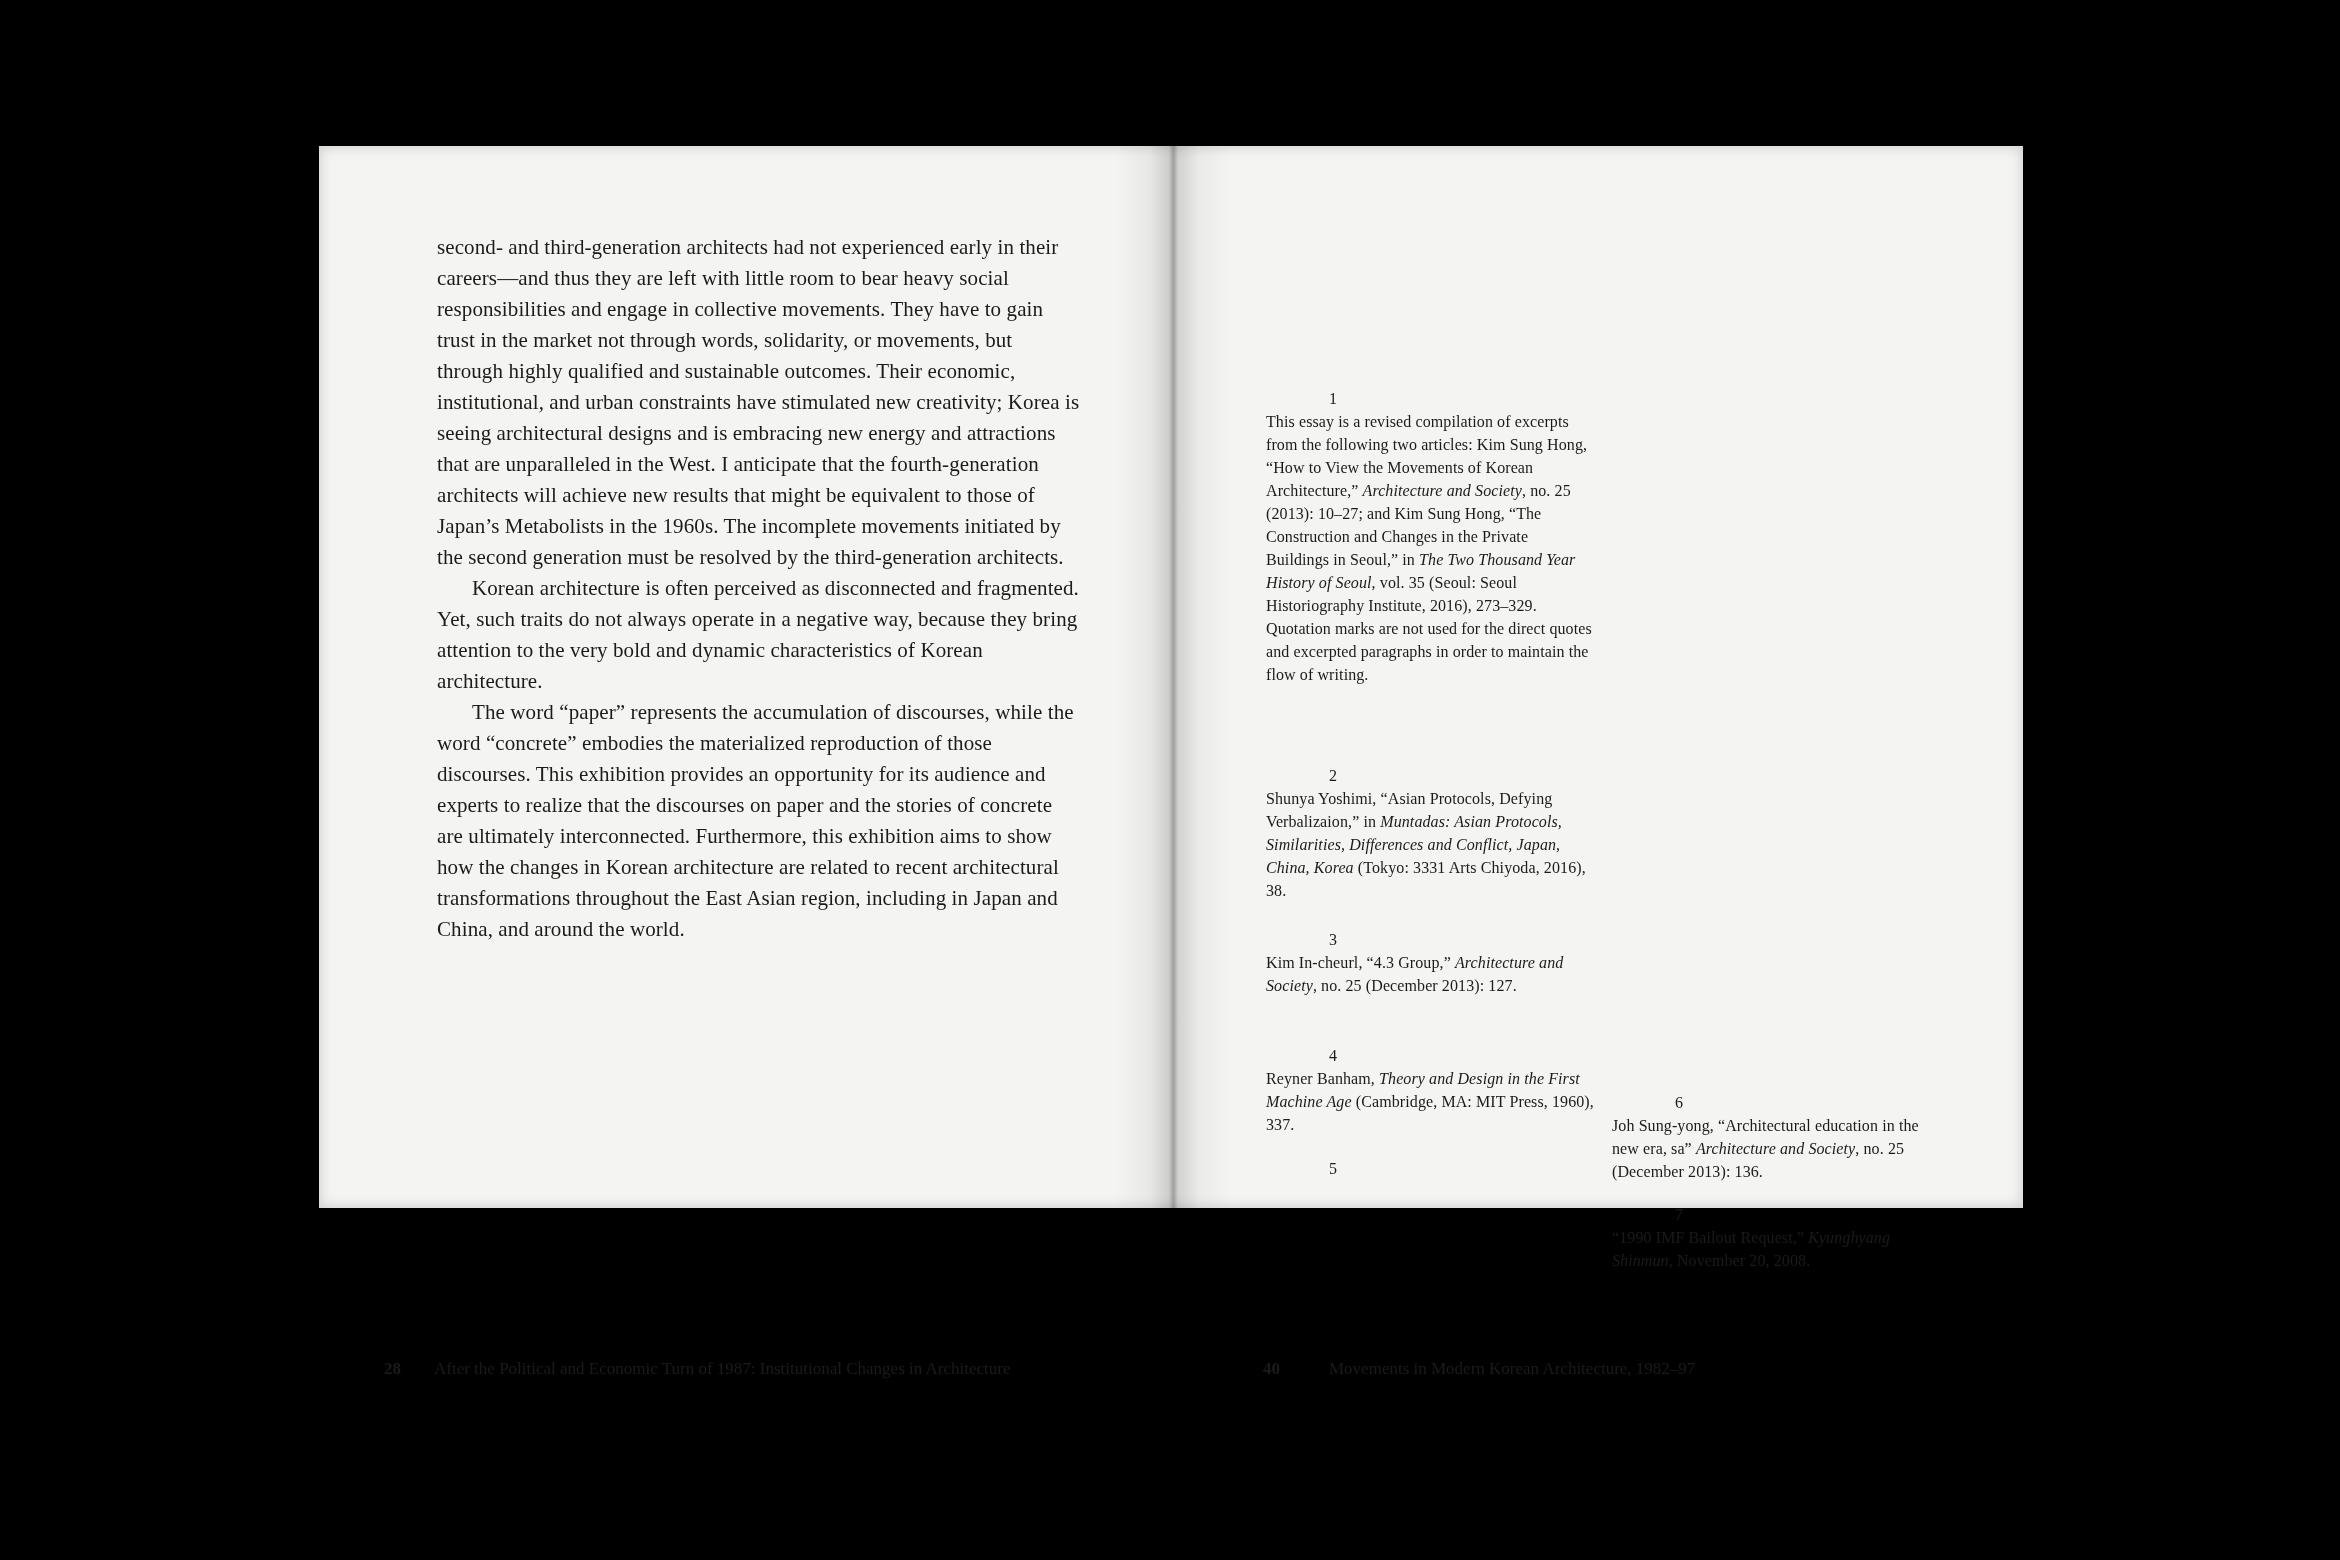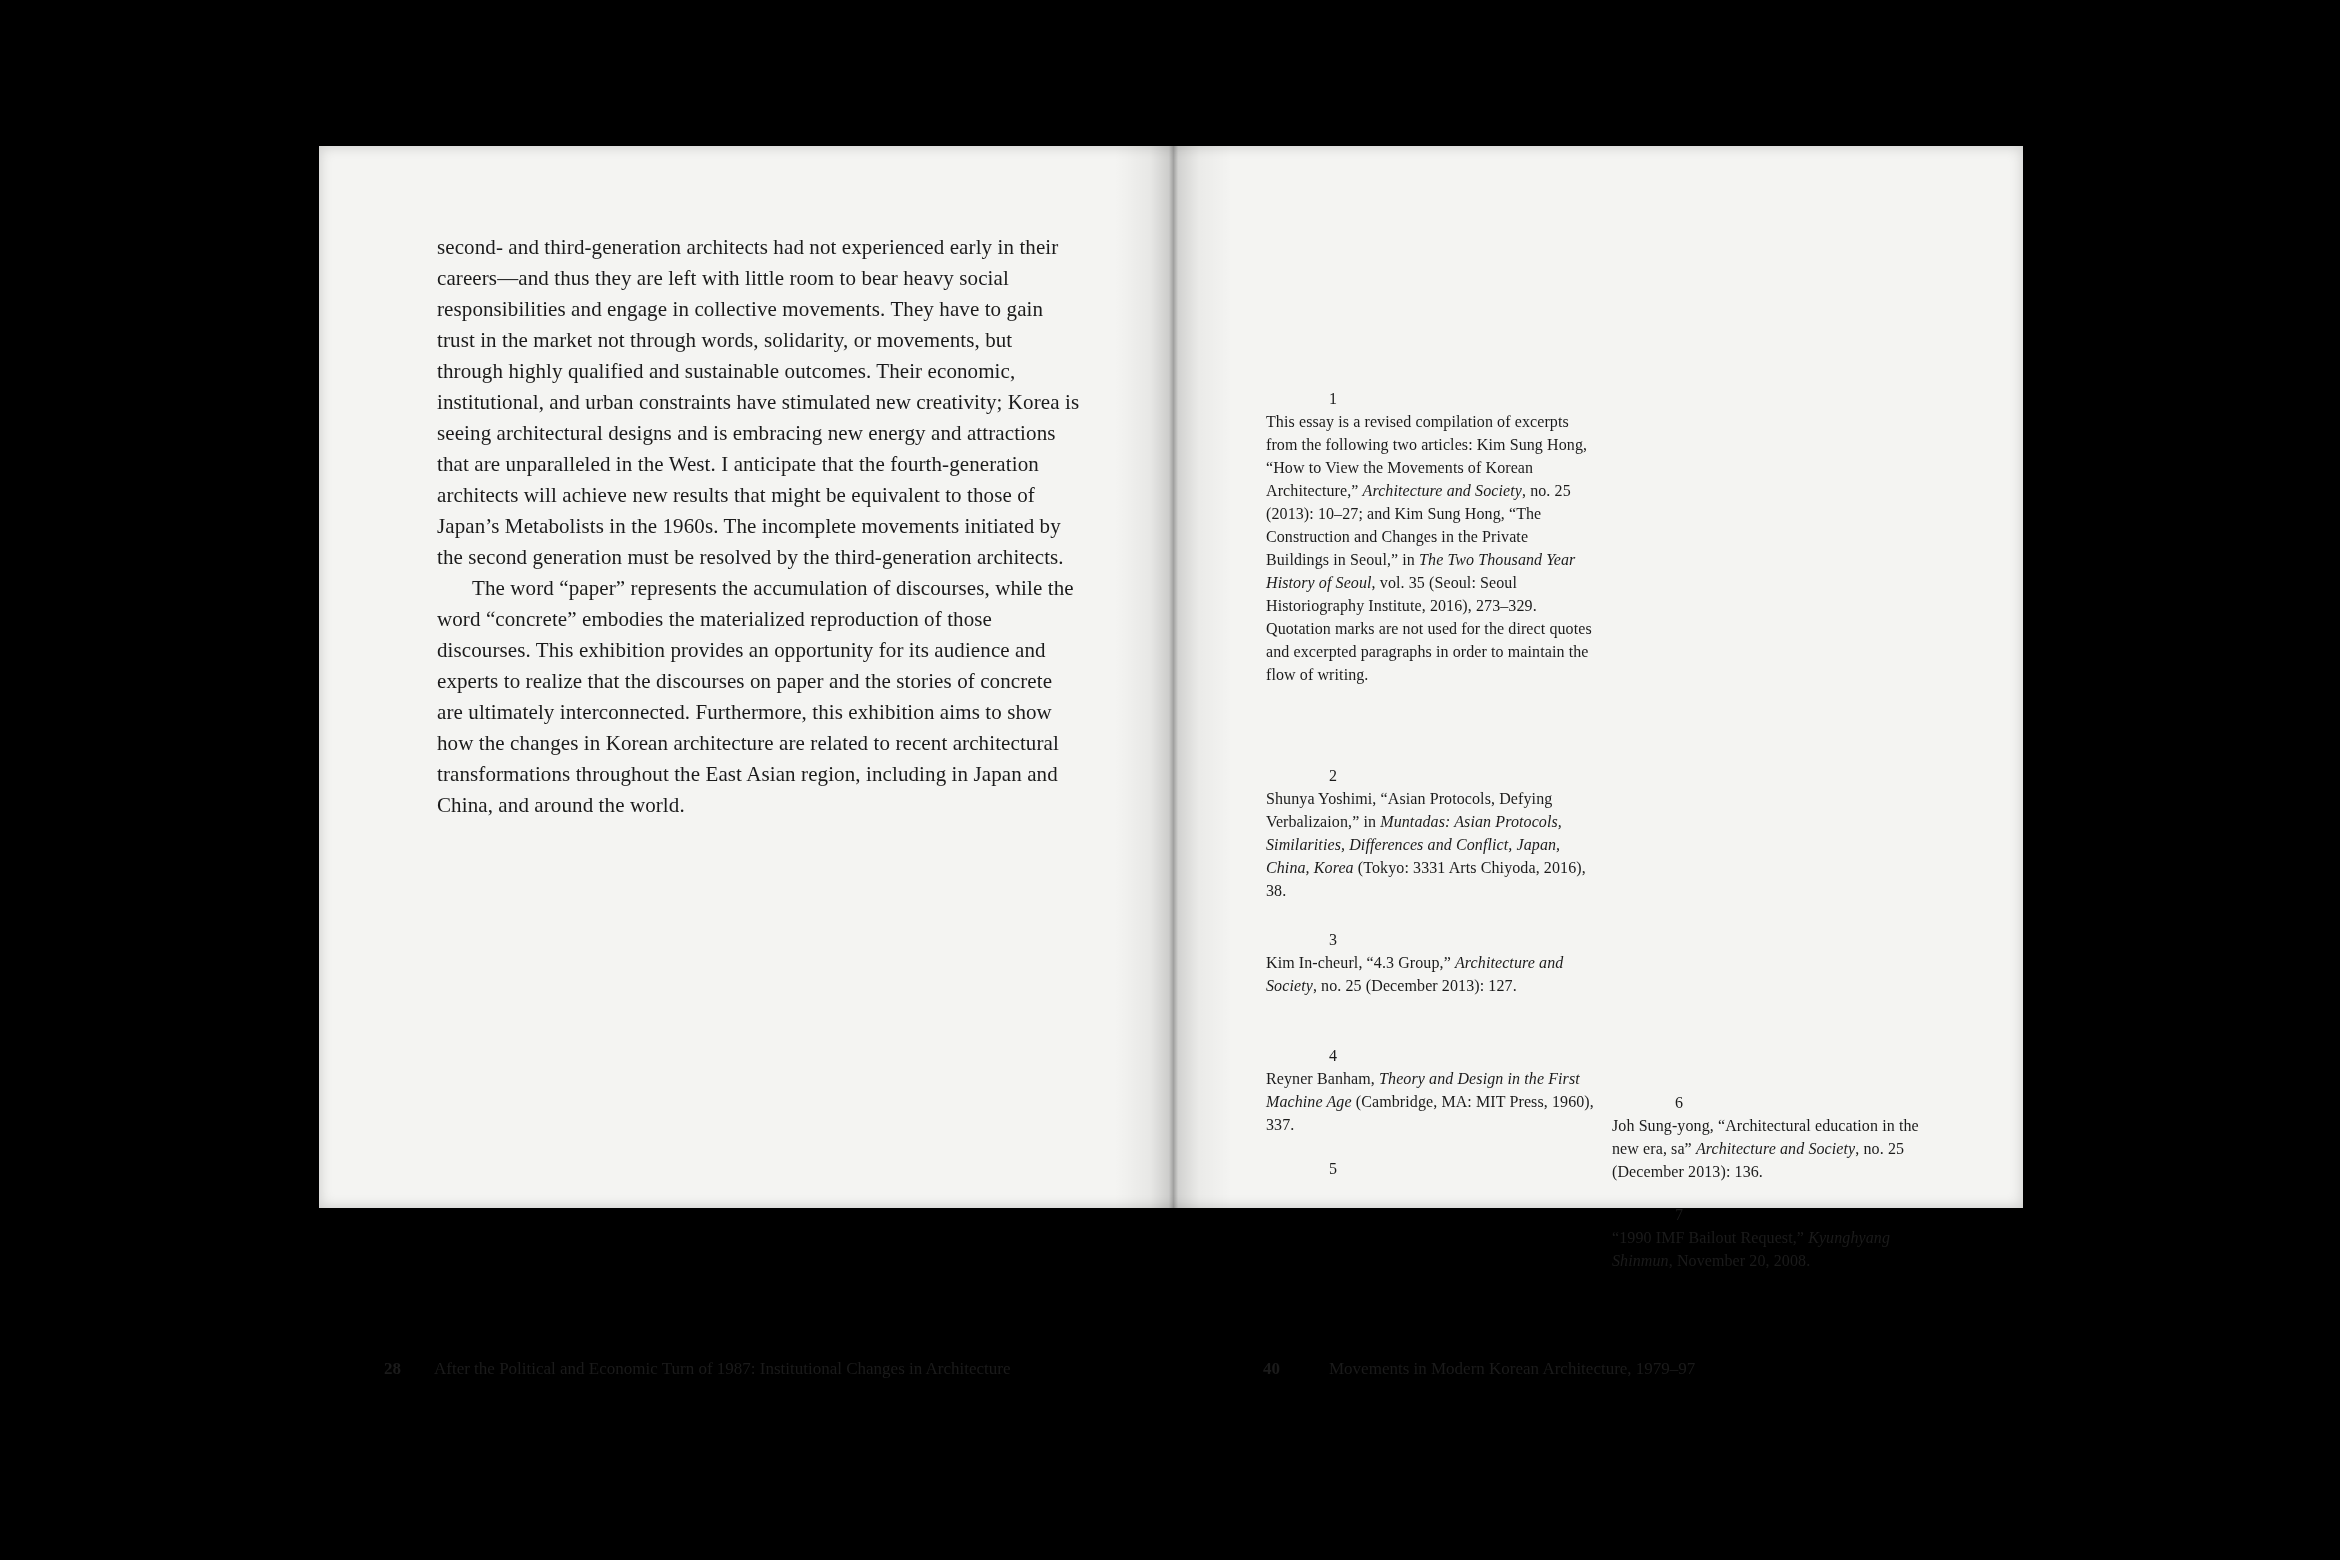--- a/index.html
+++ b/index.html
@@ -73,40 +73,41 @@
 </style>
 </head>
 <body>
 
 <div class="stage">
   <div class="spread">
 
     <div>
       <div class="body-text">
         <p>second- and third-generation architects had not experienced early in their careers—and thus they are left with little room to bear heavy social responsibilities and engage in collective movements. They have to gain trust in the market not through words, solidarity, or movements, but through highly qualified and sustainable outcomes. Their economic, institutional, and urban constraints have stimulated new creativity; Korea is seeing architectural designs and is embracing new energy and attractions that are unparalleled in the West. I anticipate that the fourth-generation architects will achieve new results that might be equivalent to those of Japan’s Metabolists in the 1960s. The incomplete movements initiated by the second generation must be resolved by the third-generation architects.</p>
+        <p class="indented">Korean architecture is often perceived as disconnected and fragmented. Yet, such traits do not always operate in a negative way, because they bring attention to the very bold and dynamic characteristics of Korean architecture.</p>
         <p class="indented">The word “paper” represents the accumulation of discourses, while the word “concrete” embodies the materialized reproduction of those discourses. This exhibition provides an opportunity for its audience and experts to realize that the discourses on paper and the stories of concrete are ultimately interconnected. Furthermore, this exhibition aims to show how the changes in Korean architecture are related to recent architectural transformations throughout the East Asian region, including in Japan and China, and around the world.</p>
       </div>
       <div class="footer-row">
         <span class="footer-num pn-left">28</span>
         <span class="footer-title title-left">After the Political and Economic Turn of 1987: Institutional Changes in Architecture</span>
       </div>
     </div>
 
     <div>
       <div class="fn" style="left:947px;  top:241px;"><span class="num">1</span><span>This essay is a revised compilation of excerpts from the following two articles: Kim Sung Hong, “How to View the Movements of Korean Architecture,” </span><span class="it">Architecture and Society</span><span>, no. 25 (2013): 10–27; and Kim Sung Hong, “The Construction and Changes in the Private Buildings in Seoul,” in </span><span class="it">The Two Thousand Year History of Seoul</span><span>, vol. 35 (Seoul: Seoul Historiography Institute, 2016), 273–329. Quotation marks are not used for the direct quotes and excerpted paragraphs in order to maintain the flow of writing.</span></div>
       <div class="fn" style="left:947px;  top:618px;"><span class="num">2</span><span>Shunya Yoshimi, “Asian Protocols, Defying Verbalizaion,” in </span><span class="it">Muntadas: Asian Protocols, Similarities, Differences and Conflict, Japan, China, Korea</span><span> (Tokyo: 3331 Arts Chiyoda, 2016), 38.</span></div>
       <div class="fn" style="left:947px;  top:782px;"><span class="num">3</span><span>Kim In-cheurl, “4.3 Group,” </span><span class="it">Architecture and Society</span><span>, no. 25 (December 2013): 127.</span></div>
       <div class="fn" style="left:947px;  top:898px;"><span class="num">4</span><span>Reyner Banham, </span><span class="it">Theory and Design in the First Machine Age</span><span> (Cambridge, MA: MIT Press, 1960), 337.</span></div>
       <div class="fn" style="left:947px;  top:1011px;"><span class="num">5</span></div>
       <div class="fn" style="left:1293px; top:945px;"><span class="num">6</span><span>Joh Sung-yong, “Architectural education in the new era, sa” </span><span class="it">Architecture and Society</span><span>, no. 25 (December 2013): 136.</span></div>
       <div class="fn" style="left:1293px; top:1057px;"><span class="num">7</span><span>“1990 IMF Bailout Request,” </span><span class="it">Kyunghyang Shinmun</span><span>, November 20, 2008.</span></div>
 
       <div class="footer-row">
         <span class="footer-num pn-right">40</span>
-        <span class="footer-title title-right">Movements in Modern Korean Architecture, 1979–97</span>
+        <span class="footer-title title-right">Movements in Modern Korean Architecture, 1982–97</span>
       </div>
     </div>
 
     <div class="fold"></div>
     <div class="page-edge-shadow"></div>
   </div>
 </div>
 
 
 </body></html>

